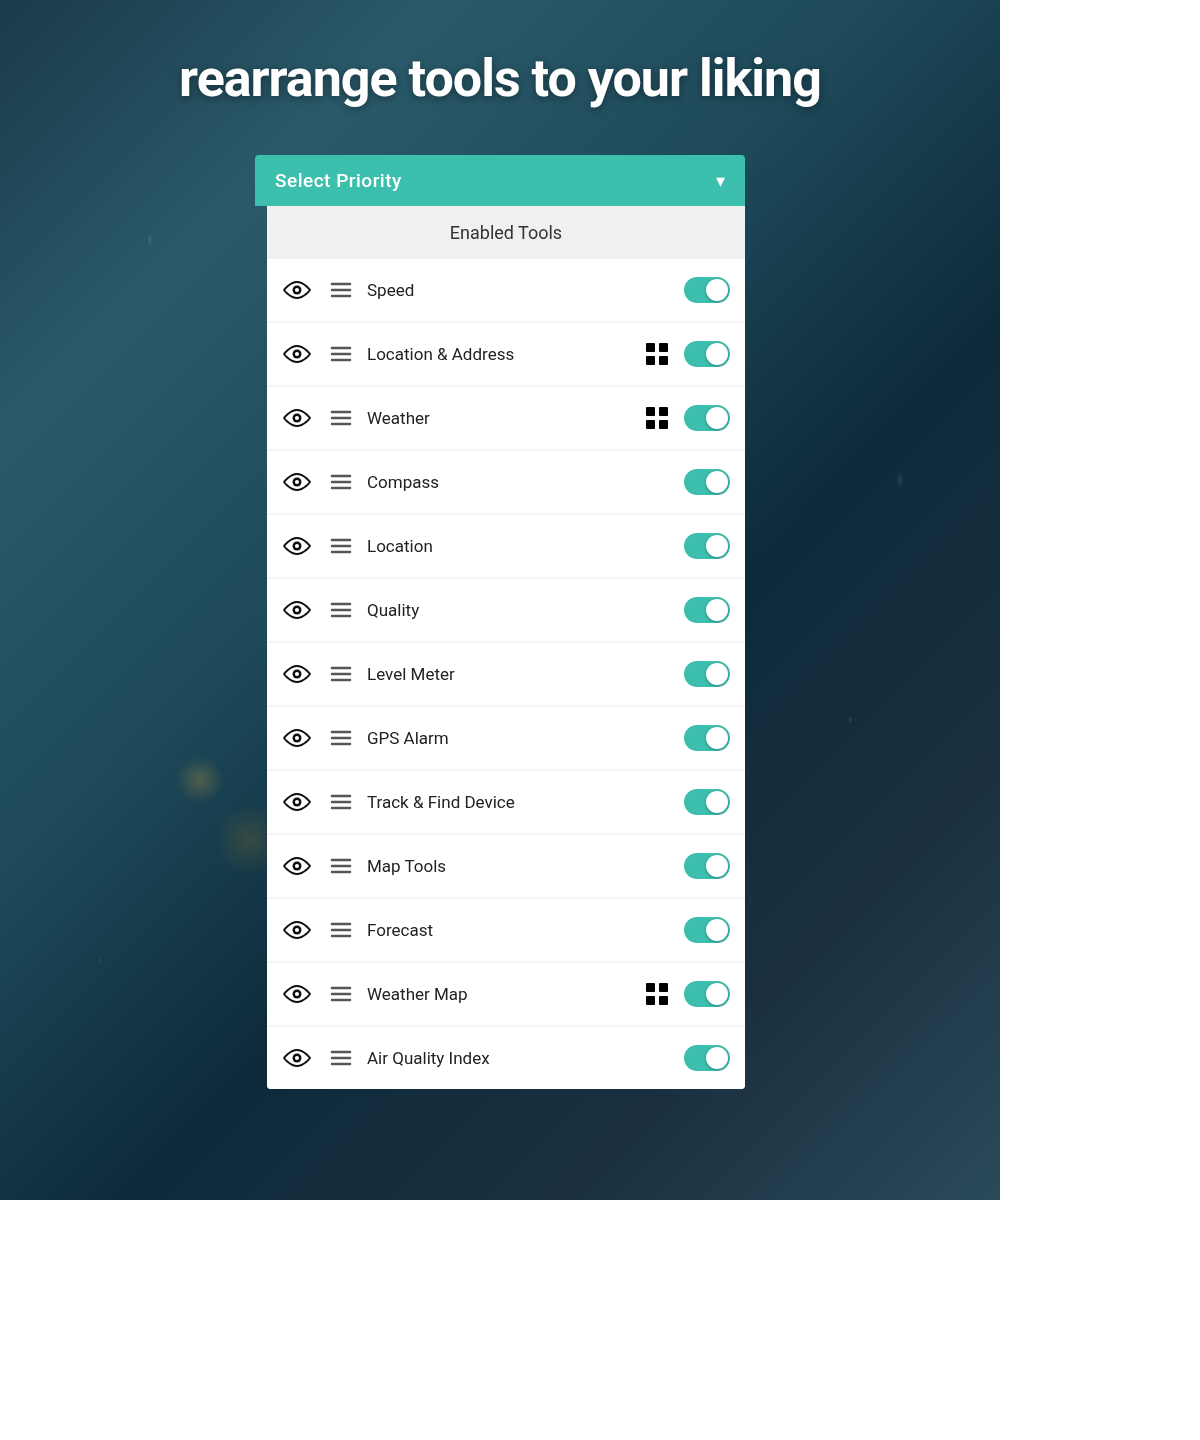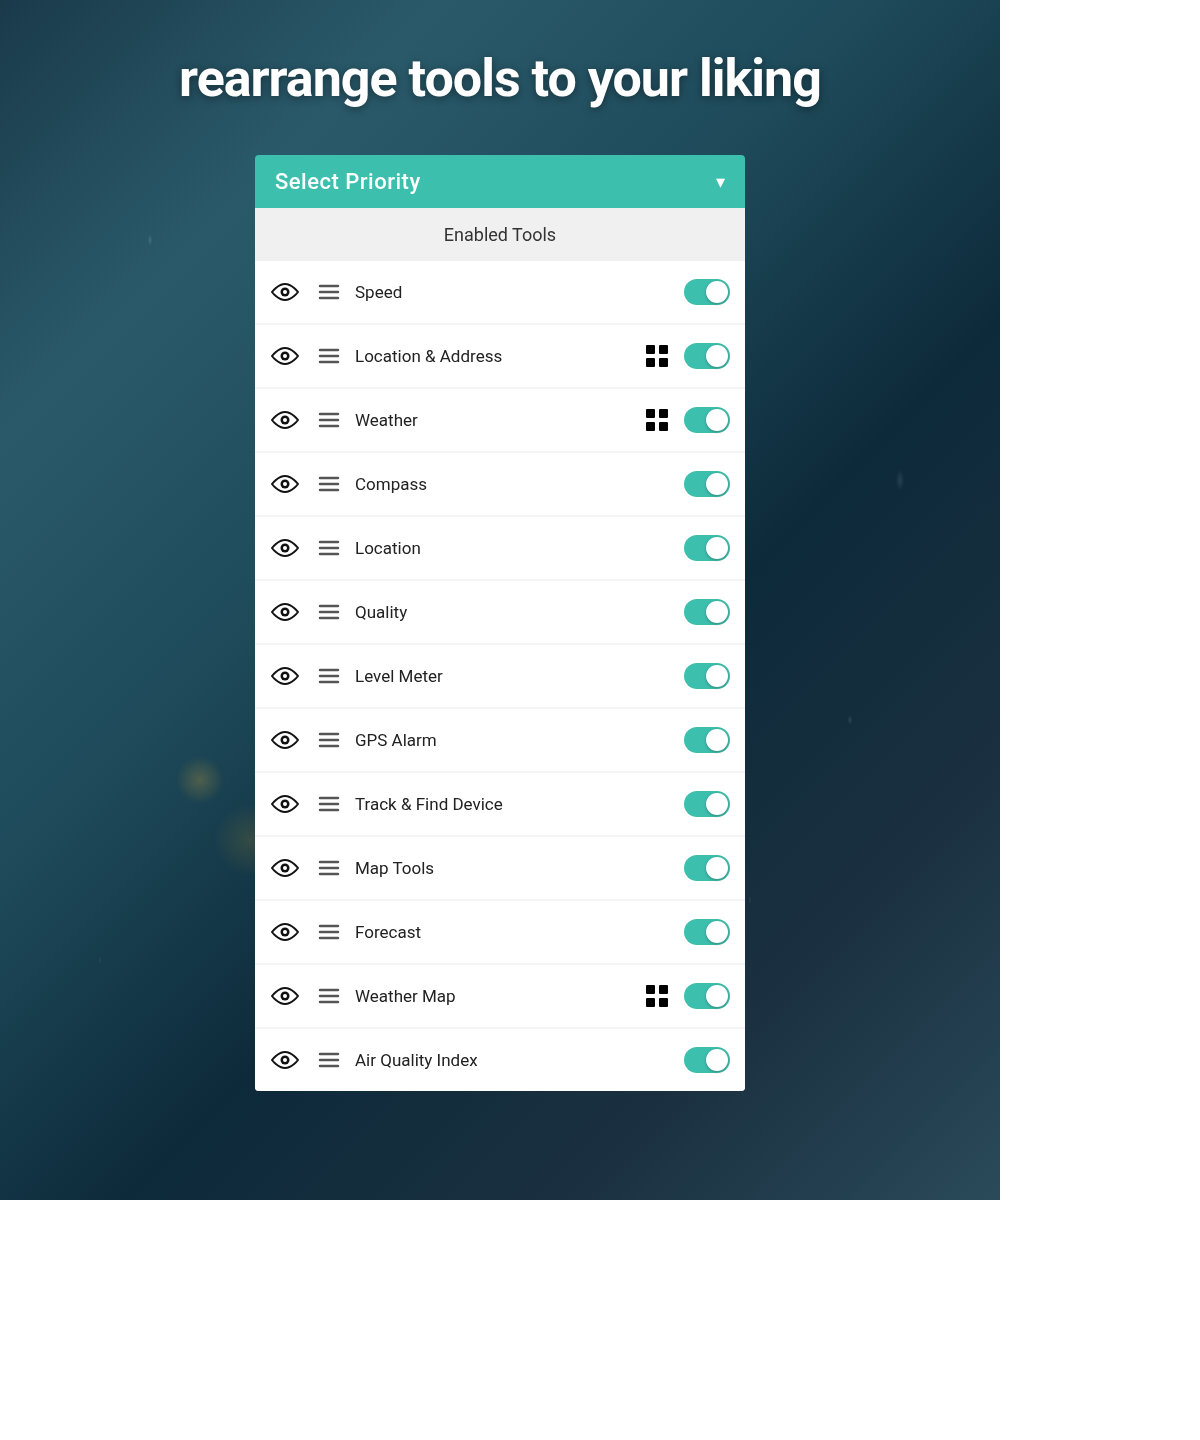--- a/index.html
+++ b/index.html
@@ -68,34 +68,35 @@
       background-color: #3dbfad;
       padding: 14px 20px;
       border-radius: 4px 4px 0 0;
       display: flex;
       align-items: center;
       justify-content: space-between;
     }
 
     .priority-bar-text {
       color: white;
-      font-size: 22px;
+      font-size: 19px;
       font-weight: 500;
       letter-spacing: 0.5px;
     }
 
     .priority-bar-chevron {
       color: white;
       font-size: 18px;
     }
 
     .tools-panel {
       background: #f5f5f5;
       border-radius: 0 0 4px 4px;
       overflow: hidden;
+      margin-left: 12px;
     }
 
     .enabled-tools-header {
       text-align: center;
       padding: 16px;
       font-size: 18px;
       color: #333;
       background: #f0f0f0;
     }
 

